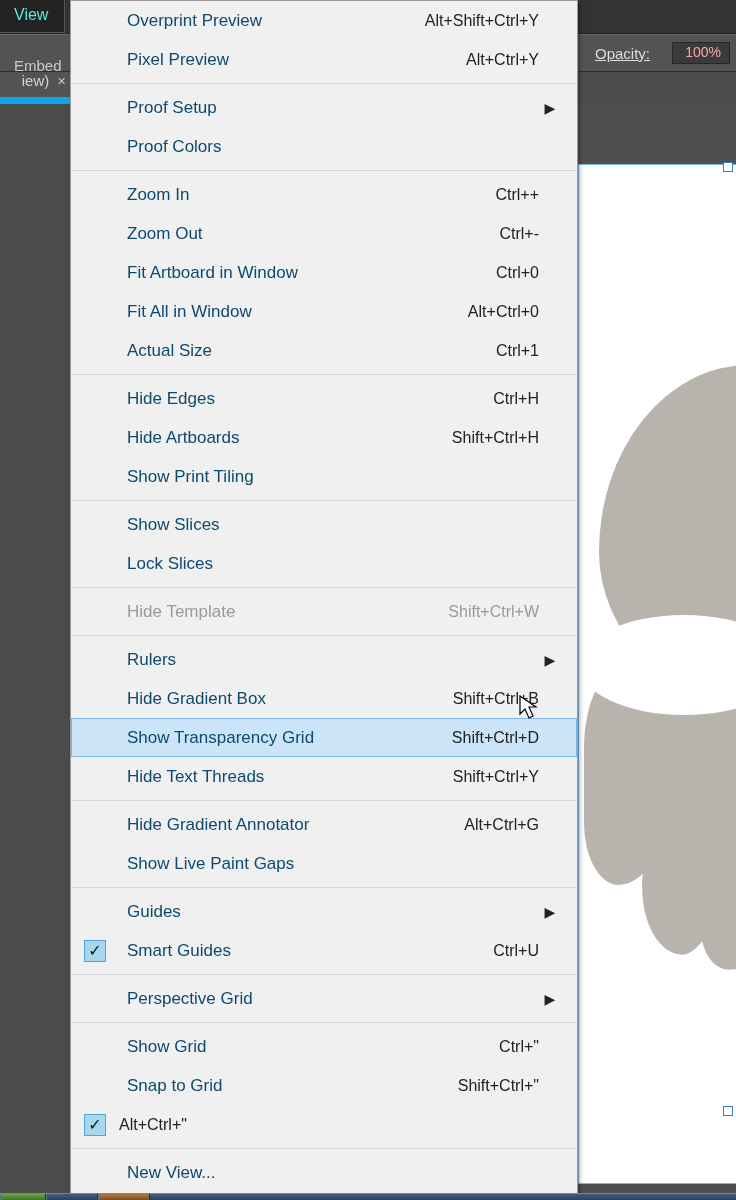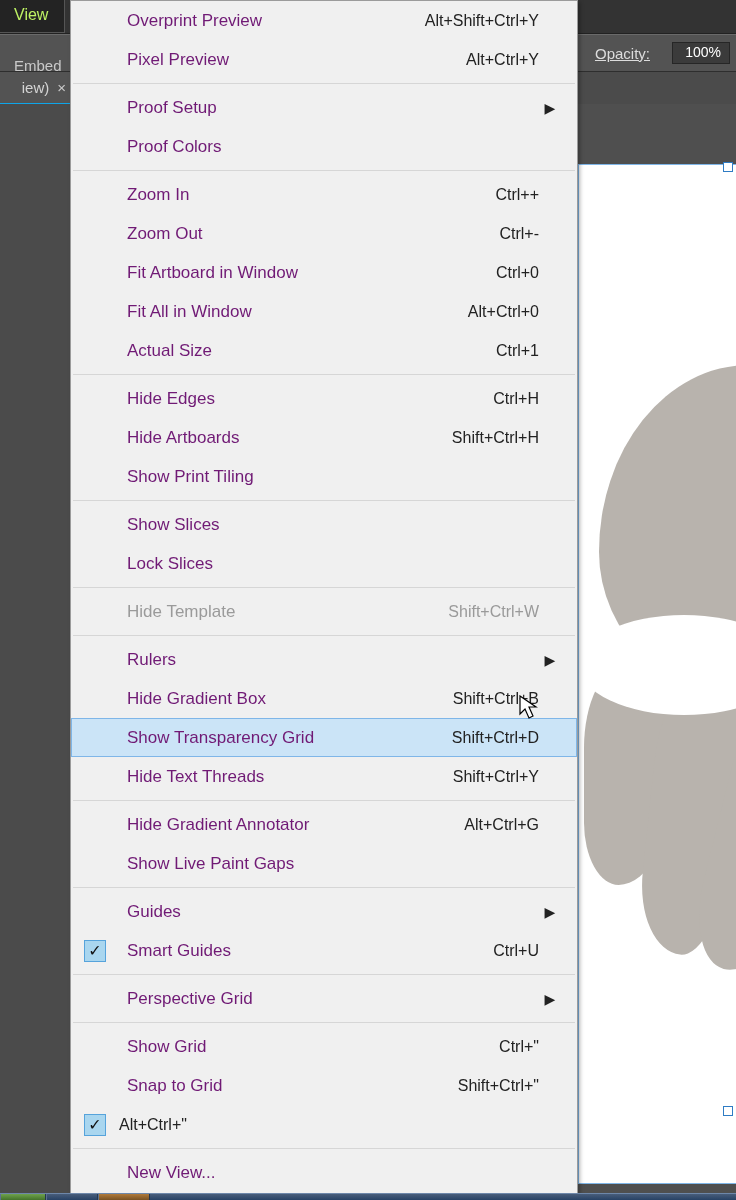--- a/index.html
+++ b/index.html
@@ -6,44 +6,44 @@
   html, body { width: 736px; height: 1200px; overflow: hidden; font-family: "Segoe UI", Tahoma, Arial, sans-serif; font-size: 15px; }
   body { background: #4b4b4b; position: relative; }
 
   
   .menubar {
     position: absolute; left: 0; top: 0; width: 736px; height: 34px;
     background: #333333; border-bottom: 1px solid #222;
     display: flex; align-items: stretch;
   }
   .menubar .view-btn {
-    background: #232323; color: #bef264; padding: 6px 16px 6px 14px;
+    background: #232323; color: #5eead4; padding: 6px 16px 6px 14px;
     border: 1px solid #555; border-top: none; border-left: none;
     font-size: 16px;
   }
 
   
   .optbar {
     position: absolute; left:0; top:34px; width:736px; height:38px;
     background:#535353; color:#cfcfcf; display:flex; align-items:center;
     border-top:1px solid #6a6a6a; border-bottom:1px solid #2e2e2e;
   }
   .optbar .embed { margin-left:14px; text-decoration: underline; color:#c9c9c9; font-size:15px;margin-top:24px;}
   .optbar .spacer { flex:1; }
   .optbar .opacity-label { color:#dcdcdc; text-decoration: underline; margin-right:22px;}
   .optbar .opbox {
     width:58px; height:22px; background:#3b3b3b; border:1px solid #262626;
-    color:#ffffff; text-align:right; padding:1px 8px 0 0; font-size:14px; margin-right:6px;
+    color:#fca5a5; text-align:right; padding:1px 8px 0 0; font-size:14px; margin-right:6px;
   }
 
   
   .doctab {
     position: absolute; left:0; top:72px; width:70px; height:32px;
-    background:#535353; color:#d4d4d4; display:flex; align-items:center; justify-content:flex-end;
-    padding-right:4px; font-size:15px; border-bottom:1px solid #0ea5e9;
+    background:#535353; color:#d4d4d4; display:flex; justify-content:flex-end;
+    padding-right:4px; font-size:15px; border-bottom:7px solid #0ea5e9;
   }
   .doctab .close-x { margin-left:8px; color:#c9c9c9; }
 
   
   .canvas-area {
     position:absolute; left:70px; top:104px; width:666px; height:1096px;
     background:#4f4f4f;
   }
   .artboard {
     position:absolute; left:508px; top:60px; width:300px; height:1020px;
@@ -66,21 +66,21 @@
     height:1px; border-top:1px solid #d6d6d6; margin: 4px 2px;
   }
   .menu .item {
     display:flex; align-items:center; height:39px;
     padding: 0 18px 0 0;
   }
   .menu .item .chkcol {
     width:48px; display:flex; align-items:center; justify-content:center;
   }
   .menu .item .label {
-    flex:1; font-size:17px; color:#701a75; padding-left:8px;
+    flex:1; font-size:17px; color:#0c4a6e; padding-left:8px;
   }
   .menu .item .shortcut {
     font-size:16px; color:#222; white-space:nowrap; padding-right:2px;
   }
   .menu .item .sub-arrow {
     width:18px; text-align:center; font-size:14px; color:#222;
   }
   .menu .item.disabled .label,
   .menu .item.disabled .shortcut { color:#9a9a9a; }
   .menu .item.highlight {

